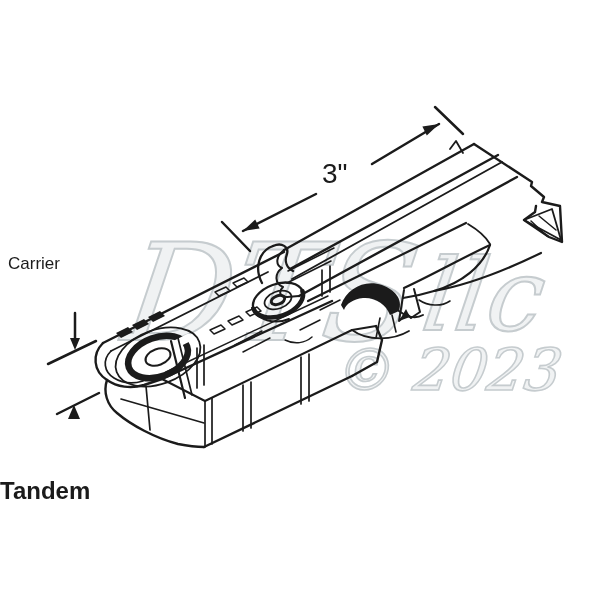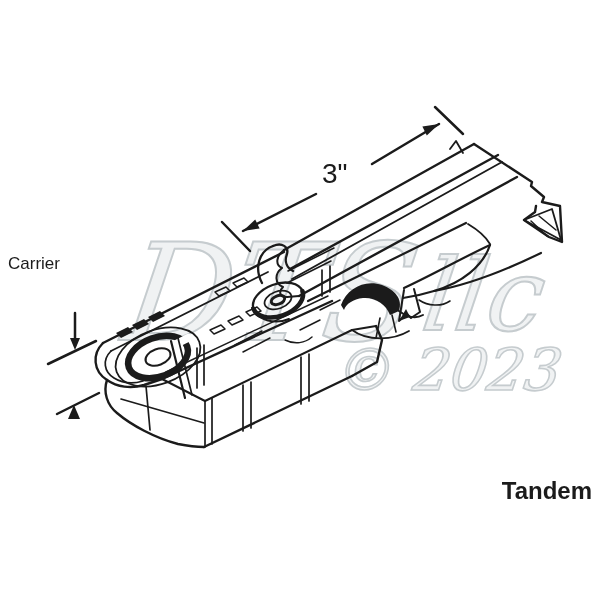--- a/index.html
+++ b/index.html
@@ -20,21 +20,21 @@
     left:8px;top:247px;width:162px;
     font-size:17px;line-height:34px;
   }
   #thickness-label span{display:block;}
   #dim-label{
     left:322px;top:158px;
     font-size:28px;
   }
   #caption{
     left:0;top:477px;width:592px;
-    text-align:right;
+    text-align:left;
     font-weight:bold;
     font-size:24px;
   }
 </style>
 </head>
 <body>
 
 <div id="canvas">
 
   <svg id="artwork" width="600" height="600" viewBox="0 0 600 600">

